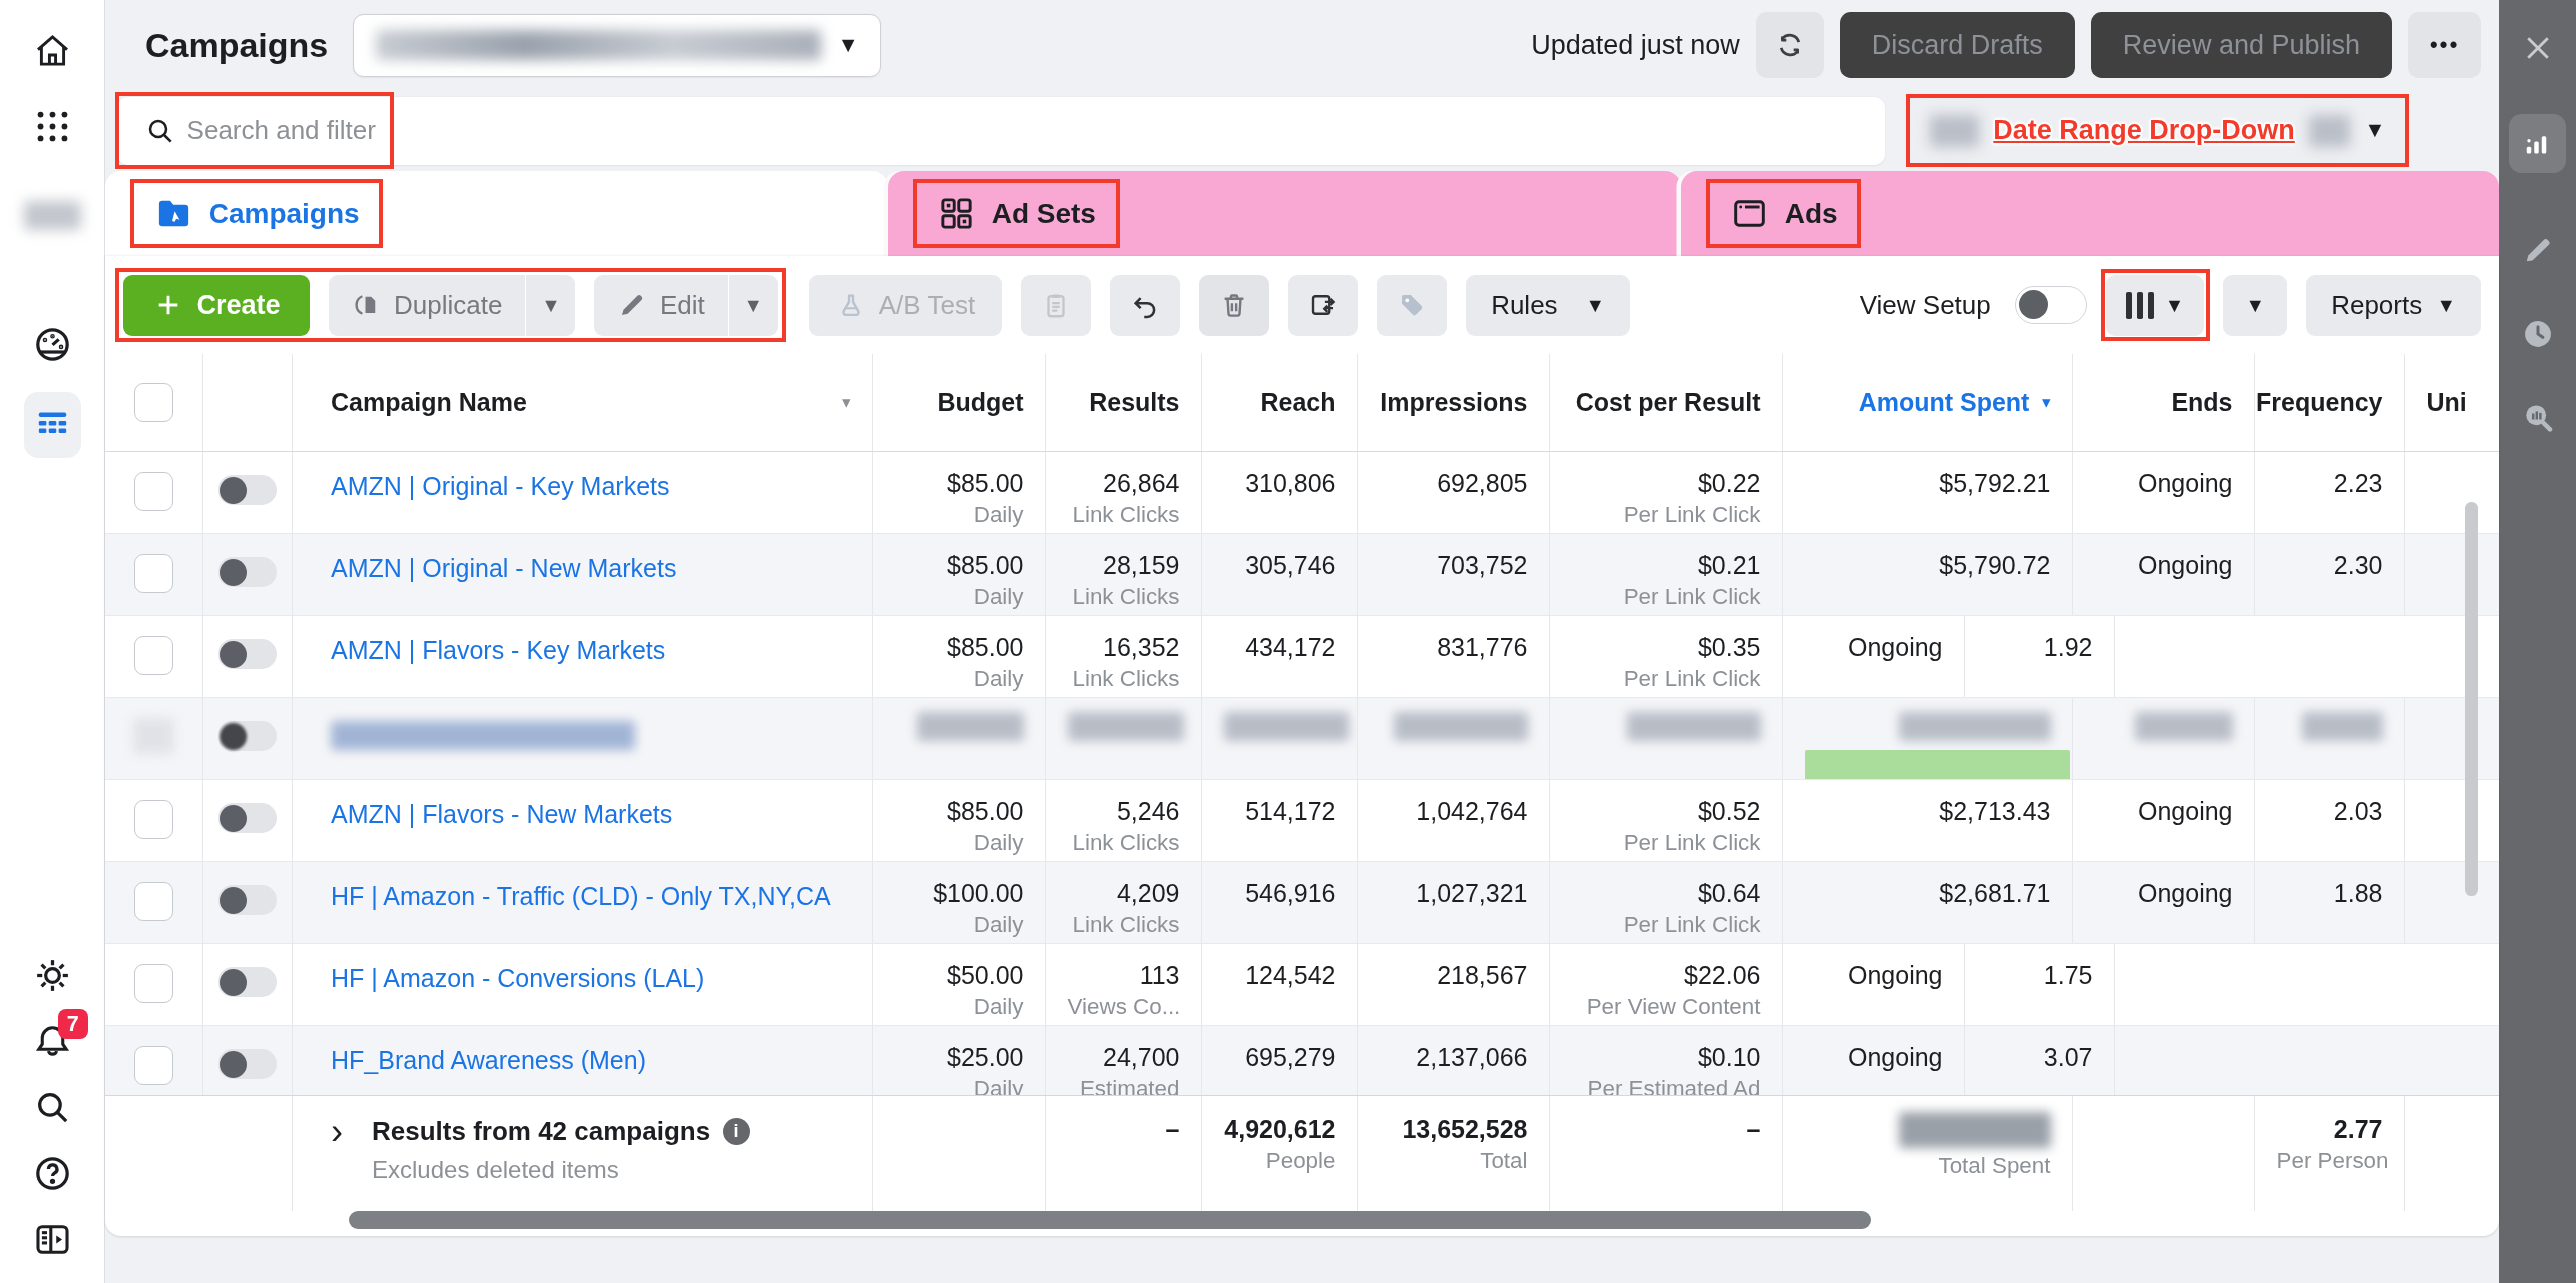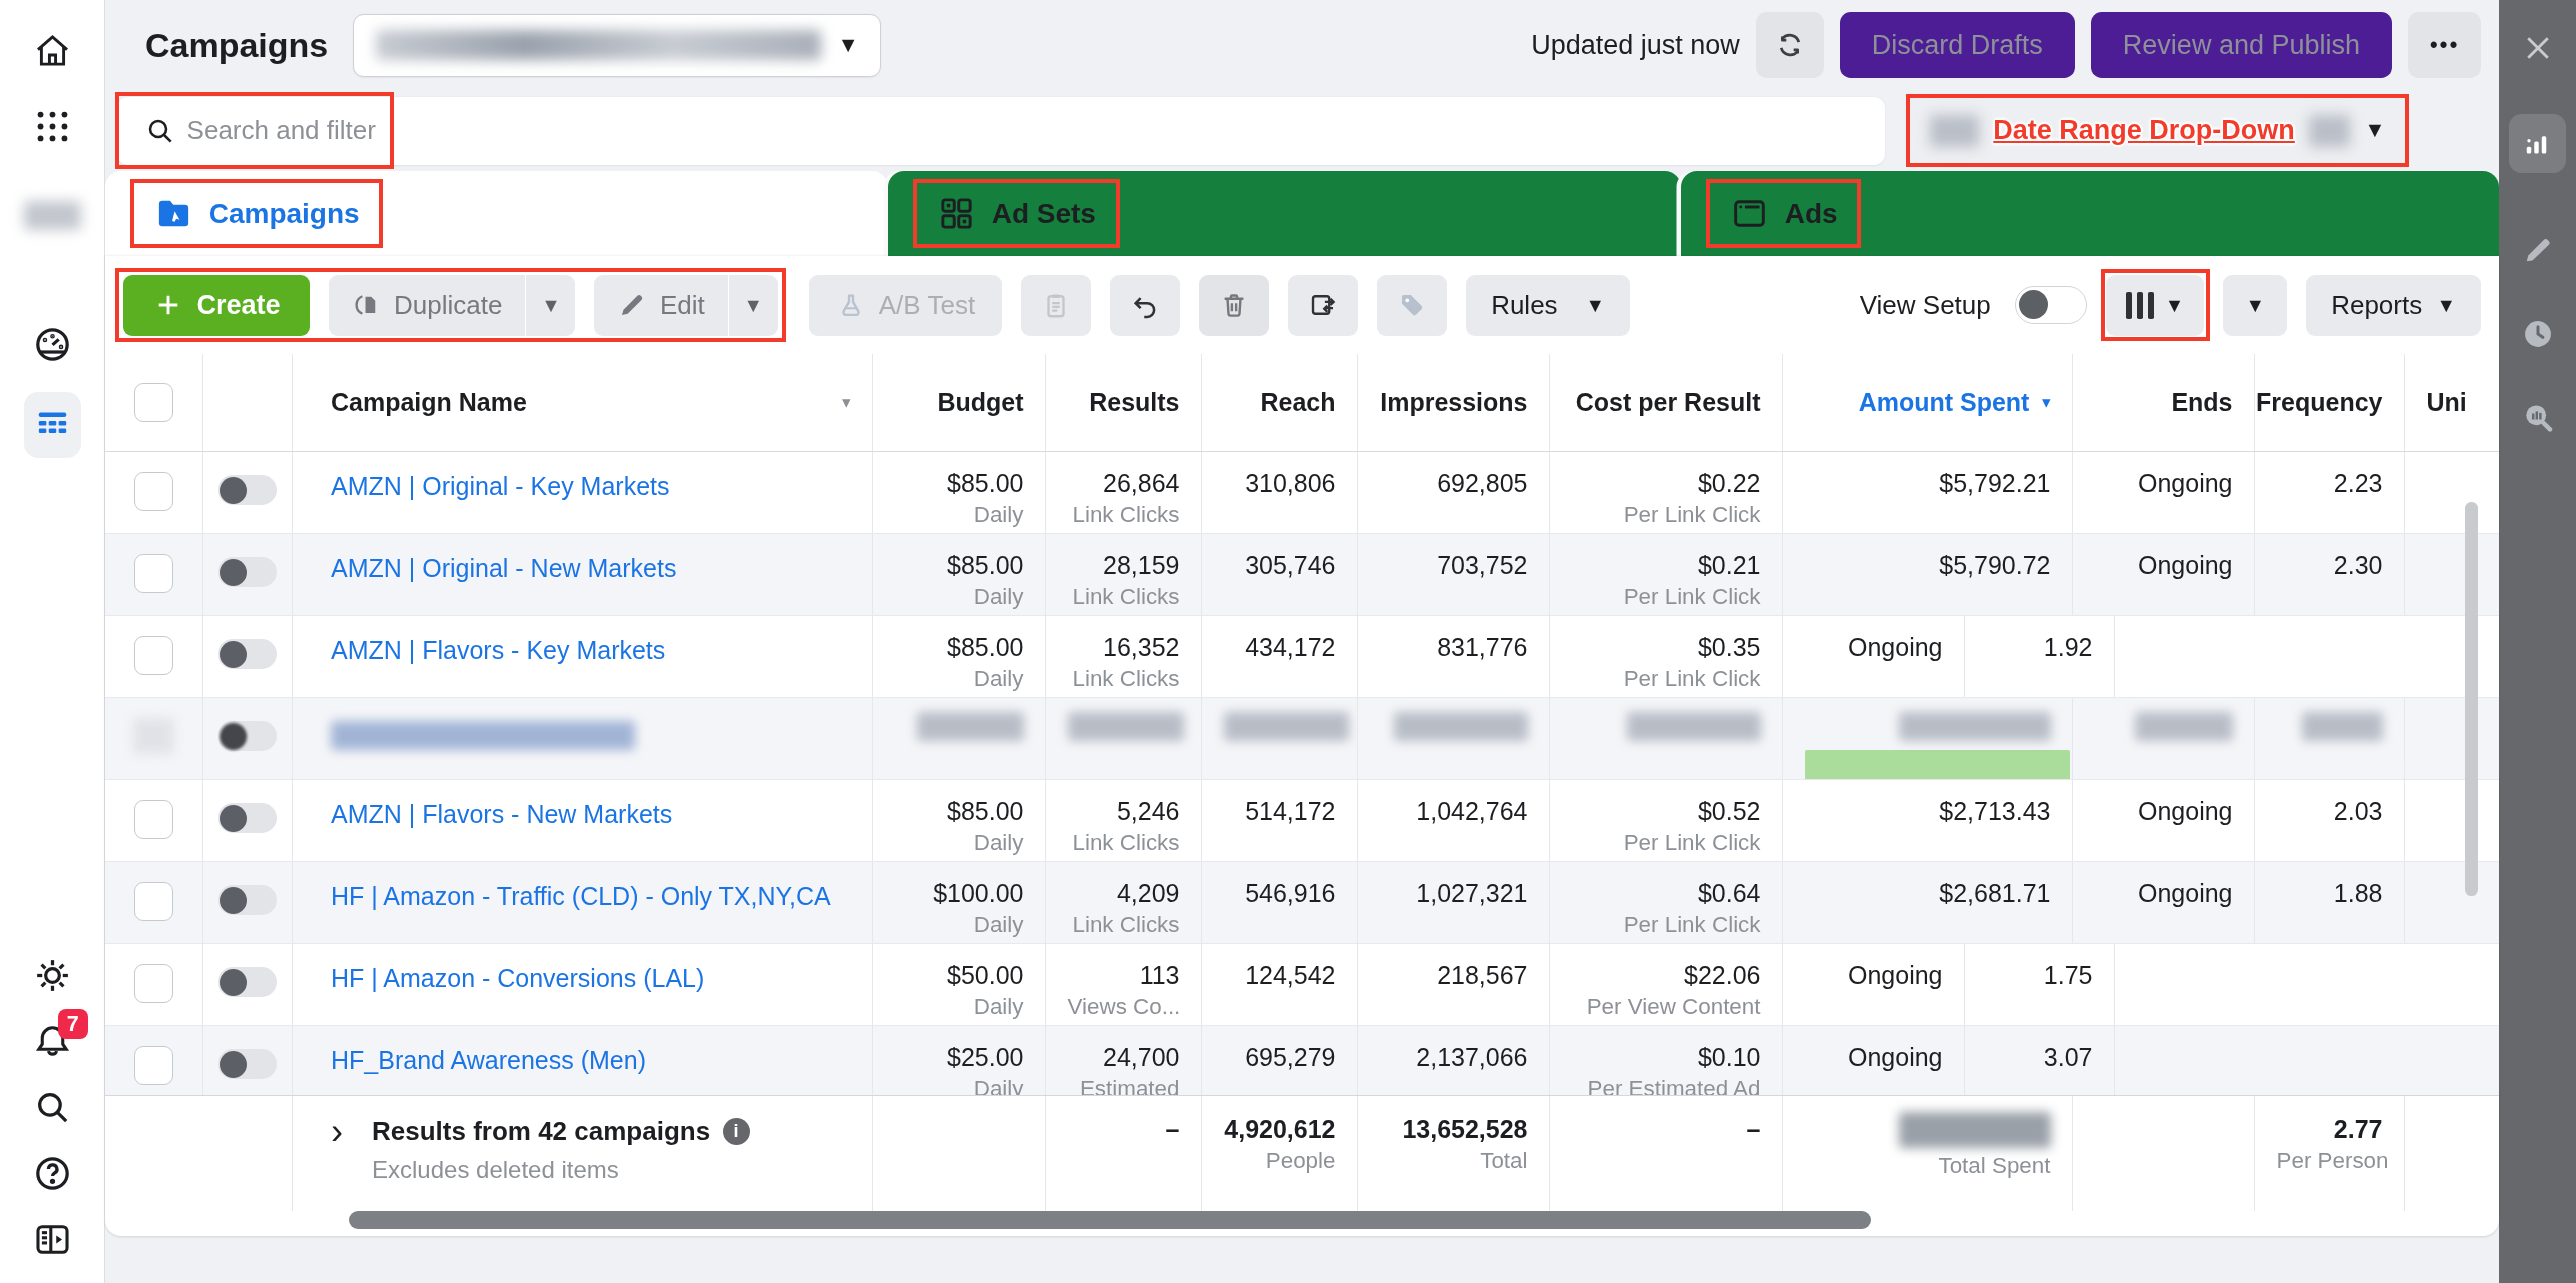--- a/index.html
+++ b/index.html
@@ -27,36 +27,36 @@
 
   .top-bar{height:90px;display:flex;align-items:center;padding:0 18px 0 40px;gap:25px;}
   .page-title{font-size:34px;font-weight:bold;}
   .account-pill{width:528px;height:63px;background:#fff;border:0.9px solid #ced0d5;border-radius:10.7px;display:flex;align-items:center;padding:0 21.5px;gap:16px;box-shadow:0 0.9px 1.8px rgba(0,0,0,.06);cursor:pointer;}
   .account-blur{flex:1;height:30px;background:linear-gradient(90deg,#c7cbd2,#9aa1ac,#c7cbd2,#a8aeb8);border-radius:3.6px;filter:blur(6.3px);}
   .caret{font-size:21.5px;color:#1c1e21;}
   .top-right{margin-left:auto;display:flex;align-items:center;gap:16px;}
   .updated{font-size:27px;}
   .tb-btn{height:66px;border-radius:10.7px;background:#e2e4e8;border:none;font-family:inherit;font-size:27px;display:flex;align-items:center;justify-content:center;cursor:pointer;}
   .tb-icon{width:68px;color:#3c3f44;}
-  .tb-disabled{background:#4c1d95;color:#8e9298;padding:0 32px;}
+  .tb-disabled{background:#404040;color:#8e9298;padding:0 32px;}
   .tb-more{width:73px;color:#1c1e21;font-size:23px;letter-spacing:1.8px;}
 
   
   .search-row{height:81px;display:flex;align-items:center;padding:0 19.7px 0 11.6px;gap:21.5px;}
   .search-bar{position:relative;flex:1;max-width:1768px;height:68px;background:#fff;border-radius:10.7px;display:flex;align-items:center;padding:0 27px;gap:11px;box-shadow:0 0.9px 1.8px rgba(0,0,0,.07);}
   .search-bar svg{width:32px;height:32px;color:#1c1e21;flex:none;}
   .search-ph{font-size:26px;color:#8d9196;}
   .redbox-search{position:absolute;left:-1.8px;top:-4.5px;width:279px;height:77px;border:4.5px solid #f23b2b;pointer-events:none;}
   .date-pill{position:relative;width:503px;height:73px;background:#edeff2;border:4.5px solid #f23b2b;display:flex;align-items:center;padding:0 19.7px;gap:14.3px;cursor:pointer;}
   .date-blur{height:32px;background:#b9bec7;border-radius:2.7px;filter:blur(6.3px);}
   .date-label{font-size:27px;font-weight:bold;color:#f23b2b;text-decoration:underline;white-space:nowrap;text-shadow:0 0 5.4px #fff,-1.8px 0 1.8px #fff,1.8px 0 1.8px #fff,0 1.8px 1.8px #fff,0 -1.8px 1.8px #fff;}
 
   
   .tab-bar{height:85px;display:flex;align-items:stretch;}
-  .tab{display:flex;align-items:center;padding-left:25px;border-radius:16px 16px 0 0;background:#15803d;}
+  .tab{display:flex;align-items:center;padding-left:25px;border-radius:16px 16px 0 0;background:#f9a8d4;}
   .tab.sep{box-shadow:-4.5px 0 0 #fafafa;}
   .tab-campaigns{width:783px;background:#fff;}
   .tab-adsets{width:793px;}
   .tab-ads{flex:1;}
   .tab-inner{display:flex;align-items:center;gap:16px;border:4.5px solid #f23b2b;padding:10.7px 19.7px;}
   .tab-label{font-size:28px;font-weight:bold;}
   .tab-campaigns .tab-label{color:#1b74e4;}
   .tab svg{width:39px;height:39px;flex:none;}
 
   

